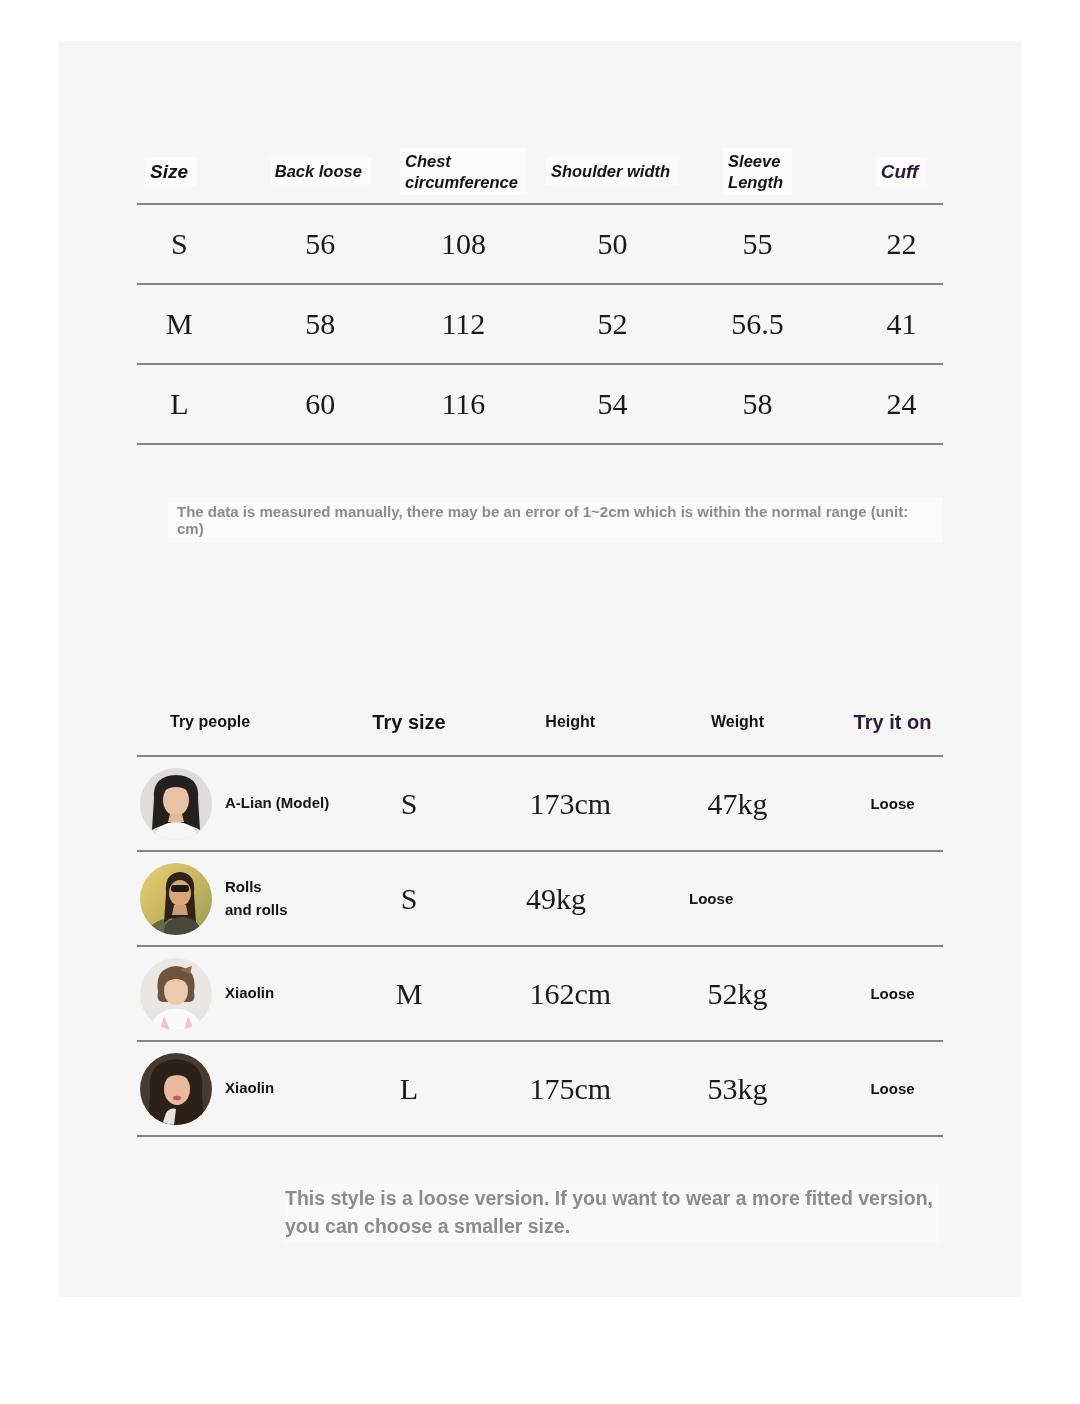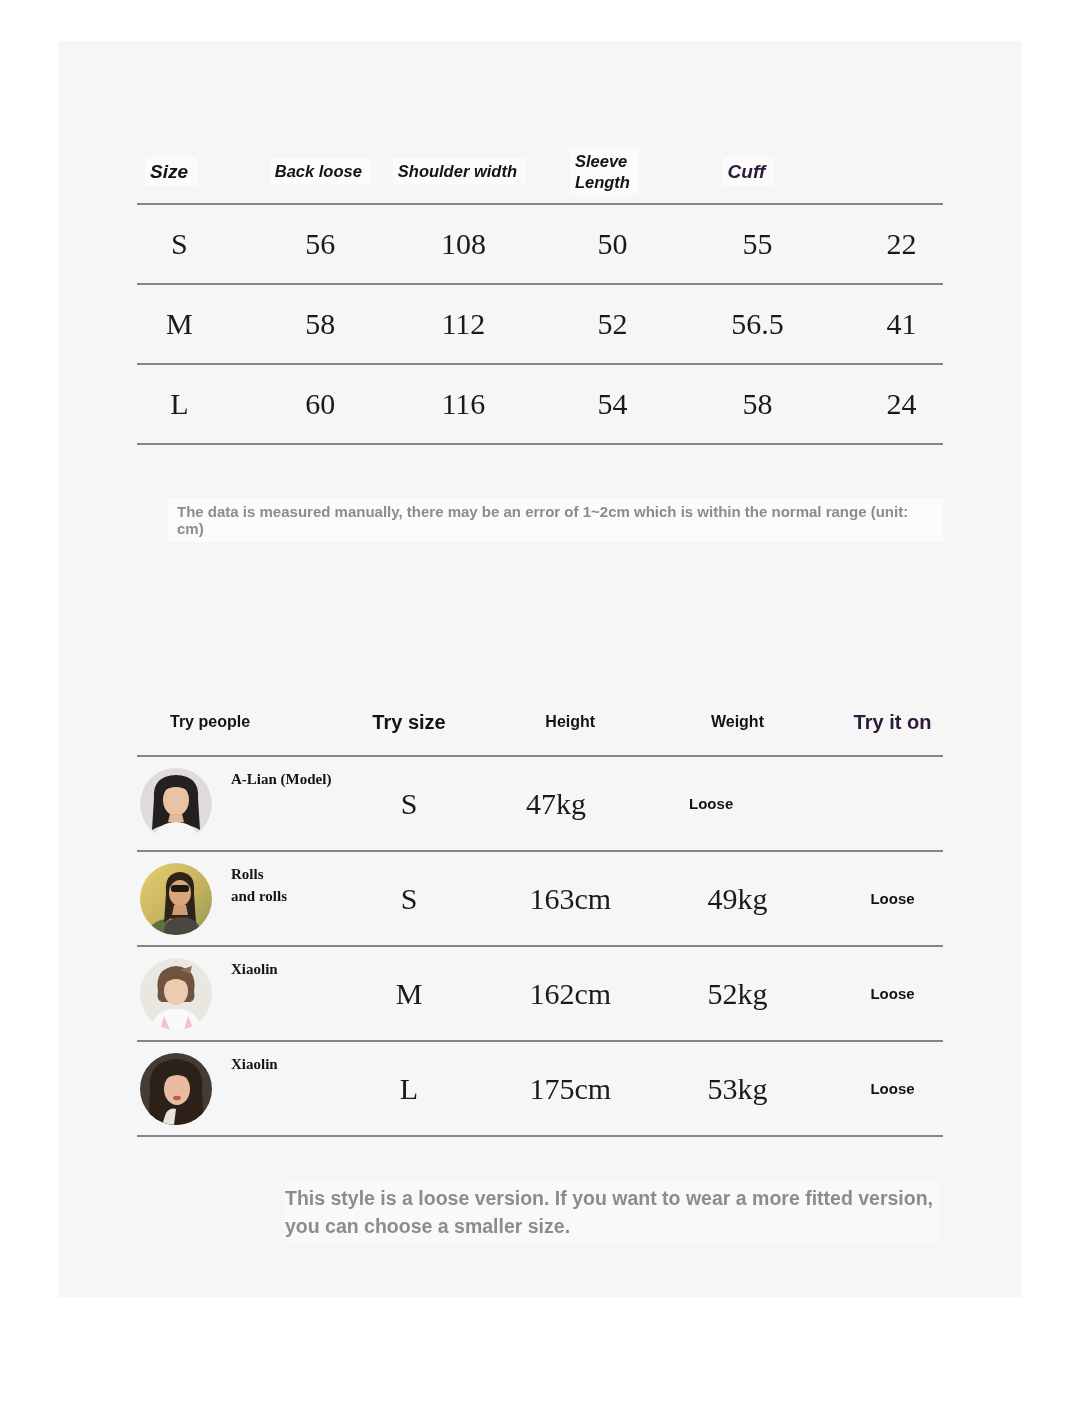--- a/index.html
+++ b/index.html
@@ -74,22 +74,22 @@
   .try-table .th { font-weight: bold; font-size: 16px; color: var(--text-dark); }
   .try-table .th.p1 { text-align: left; padding-left: 33px; }
   .try-table .th.p2 { font-size: 20px; }
   .try-table .th.p5 { font-size: 20px; color: var(--accent-purple); }
   .try-table .td.serif {
     font-family: "Liberation Serif", "DejaVu Serif", serif;
     font-size: 30px; color: var(--value-color);
   }
   .try-table .td.p5 { font-weight: bold; font-size: 15px; color: var(--text-dark); }
   .person {
-    display: flex; text-align: left;
-    padding-left: 3px; gap: 19px; font-family: Liberation Serif, serif;
+    display: flex; align-items: center; text-align: left;
+    padding-left: 3px; gap: 13px;
   }
   .avatar {
     width: 72px; height: 72px; border-radius: 50%;
     overflow: hidden; flex-shrink: 0;
   }
   .avatar svg { display: block; width: 72px; height: 72px; }
   .person .name {
     font-weight: bold; font-size: 15px; color: var(--text-dark);
     white-space: pre-line; line-height: 1.5;
   }
@@ -106,20 +106,22 @@
 </head>
 <body>
 
 <div class="card">
   <div class="content">
 
     <div class="size-table">
       <div class="tr thead">
         <div class="th c1"><span>Size</span></div>
         <div class="th c2"><span>Back loose</span></div>
+        <div class="th c3"><span>Chest
+circumference</span></div>
         <div class="th c4"><span>Shoulder width</span></div>
         <div class="th c5"><span>Sleeve
 Length</span></div>
         <div class="th c6"><span>Cuff</span></div>
       </div>
 
       <div class="tr body">
         <div class="td c1">S</div>
         <div class="td c2">56</div>
         <div class="td c3">108</div>
@@ -166,20 +168,21 @@
               <path d="M14 30 Q12 8 36 7 Q60 8 58 30 L60 62 Q50 56 44 58 L28 58 Q22 56 12 62 Z" fill="#23201f"></path>
               <ellipse cx="36" cy="32" rx="13" ry="16" fill="#e9c3a6"></ellipse>
               <path d="M22 24 Q36 14 50 24 Q50 18 44 14 L28 14 Q22 18 22 24 Z" fill="#23201f"></path>
               <path d="M30 46 L42 46 L44 54 L28 54 Z" fill="#e2b899"></path>
               <ellipse cx="36" cy="70" rx="22" ry="16" fill="#f7f6f4"></ellipse>
             </svg>
           </div>
           <div class="name">A-Lian (Model)</div>
         </div>
         <div class="td p2 serif">S</div>
+        <div class="td p3 serif">173cm</div>
         <div class="td p4 serif">47kg</div>
         <div class="td p5">Loose</div>
       </div>
 
       <div class="tr body">
         <div class="td p1 person">
           <div class="avatar">
             <svg viewBox="0 0 72 72">
               <defs>
                 <linearGradient id="rollsbg" x1="0" y1="0" x2="1" y2="1">
@@ -194,21 +197,20 @@
               <ellipse cx="40" cy="30" rx="11" ry="13" fill="#d9a67c"></ellipse>
               <rect x="31" y="22" width="18" height="7" rx="3" fill="#1d1813"></rect>
               <path d="M34 42 L46 42 L48 52 L32 52 Z" fill="#cf9b72"></path>
               <ellipse cx="42" cy="68" rx="18" ry="14" fill="#4b463e"></ellipse>
             </svg>
           </div>
           <div class="name">Rolls
 and rolls</div>
         </div>
         <div class="td p2 serif">S</div>
-        <div class="td p3 serif">163cm</div>
         <div class="td p4 serif">49kg</div>
         <div class="td p5">Loose</div>
       </div>
 
       <div class="tr body">
         <div class="td p1 person">
           <div class="avatar">
             <svg viewBox="0 0 72 72">
               <rect width="72" height="72" fill="#eae7e3"></rect>
               <path d="M18 34 Q14 10 36 8 Q58 10 54 34 Q56 42 50 44 L22 44 Q16 42 18 34 Z" fill="#6e543f"></path>

